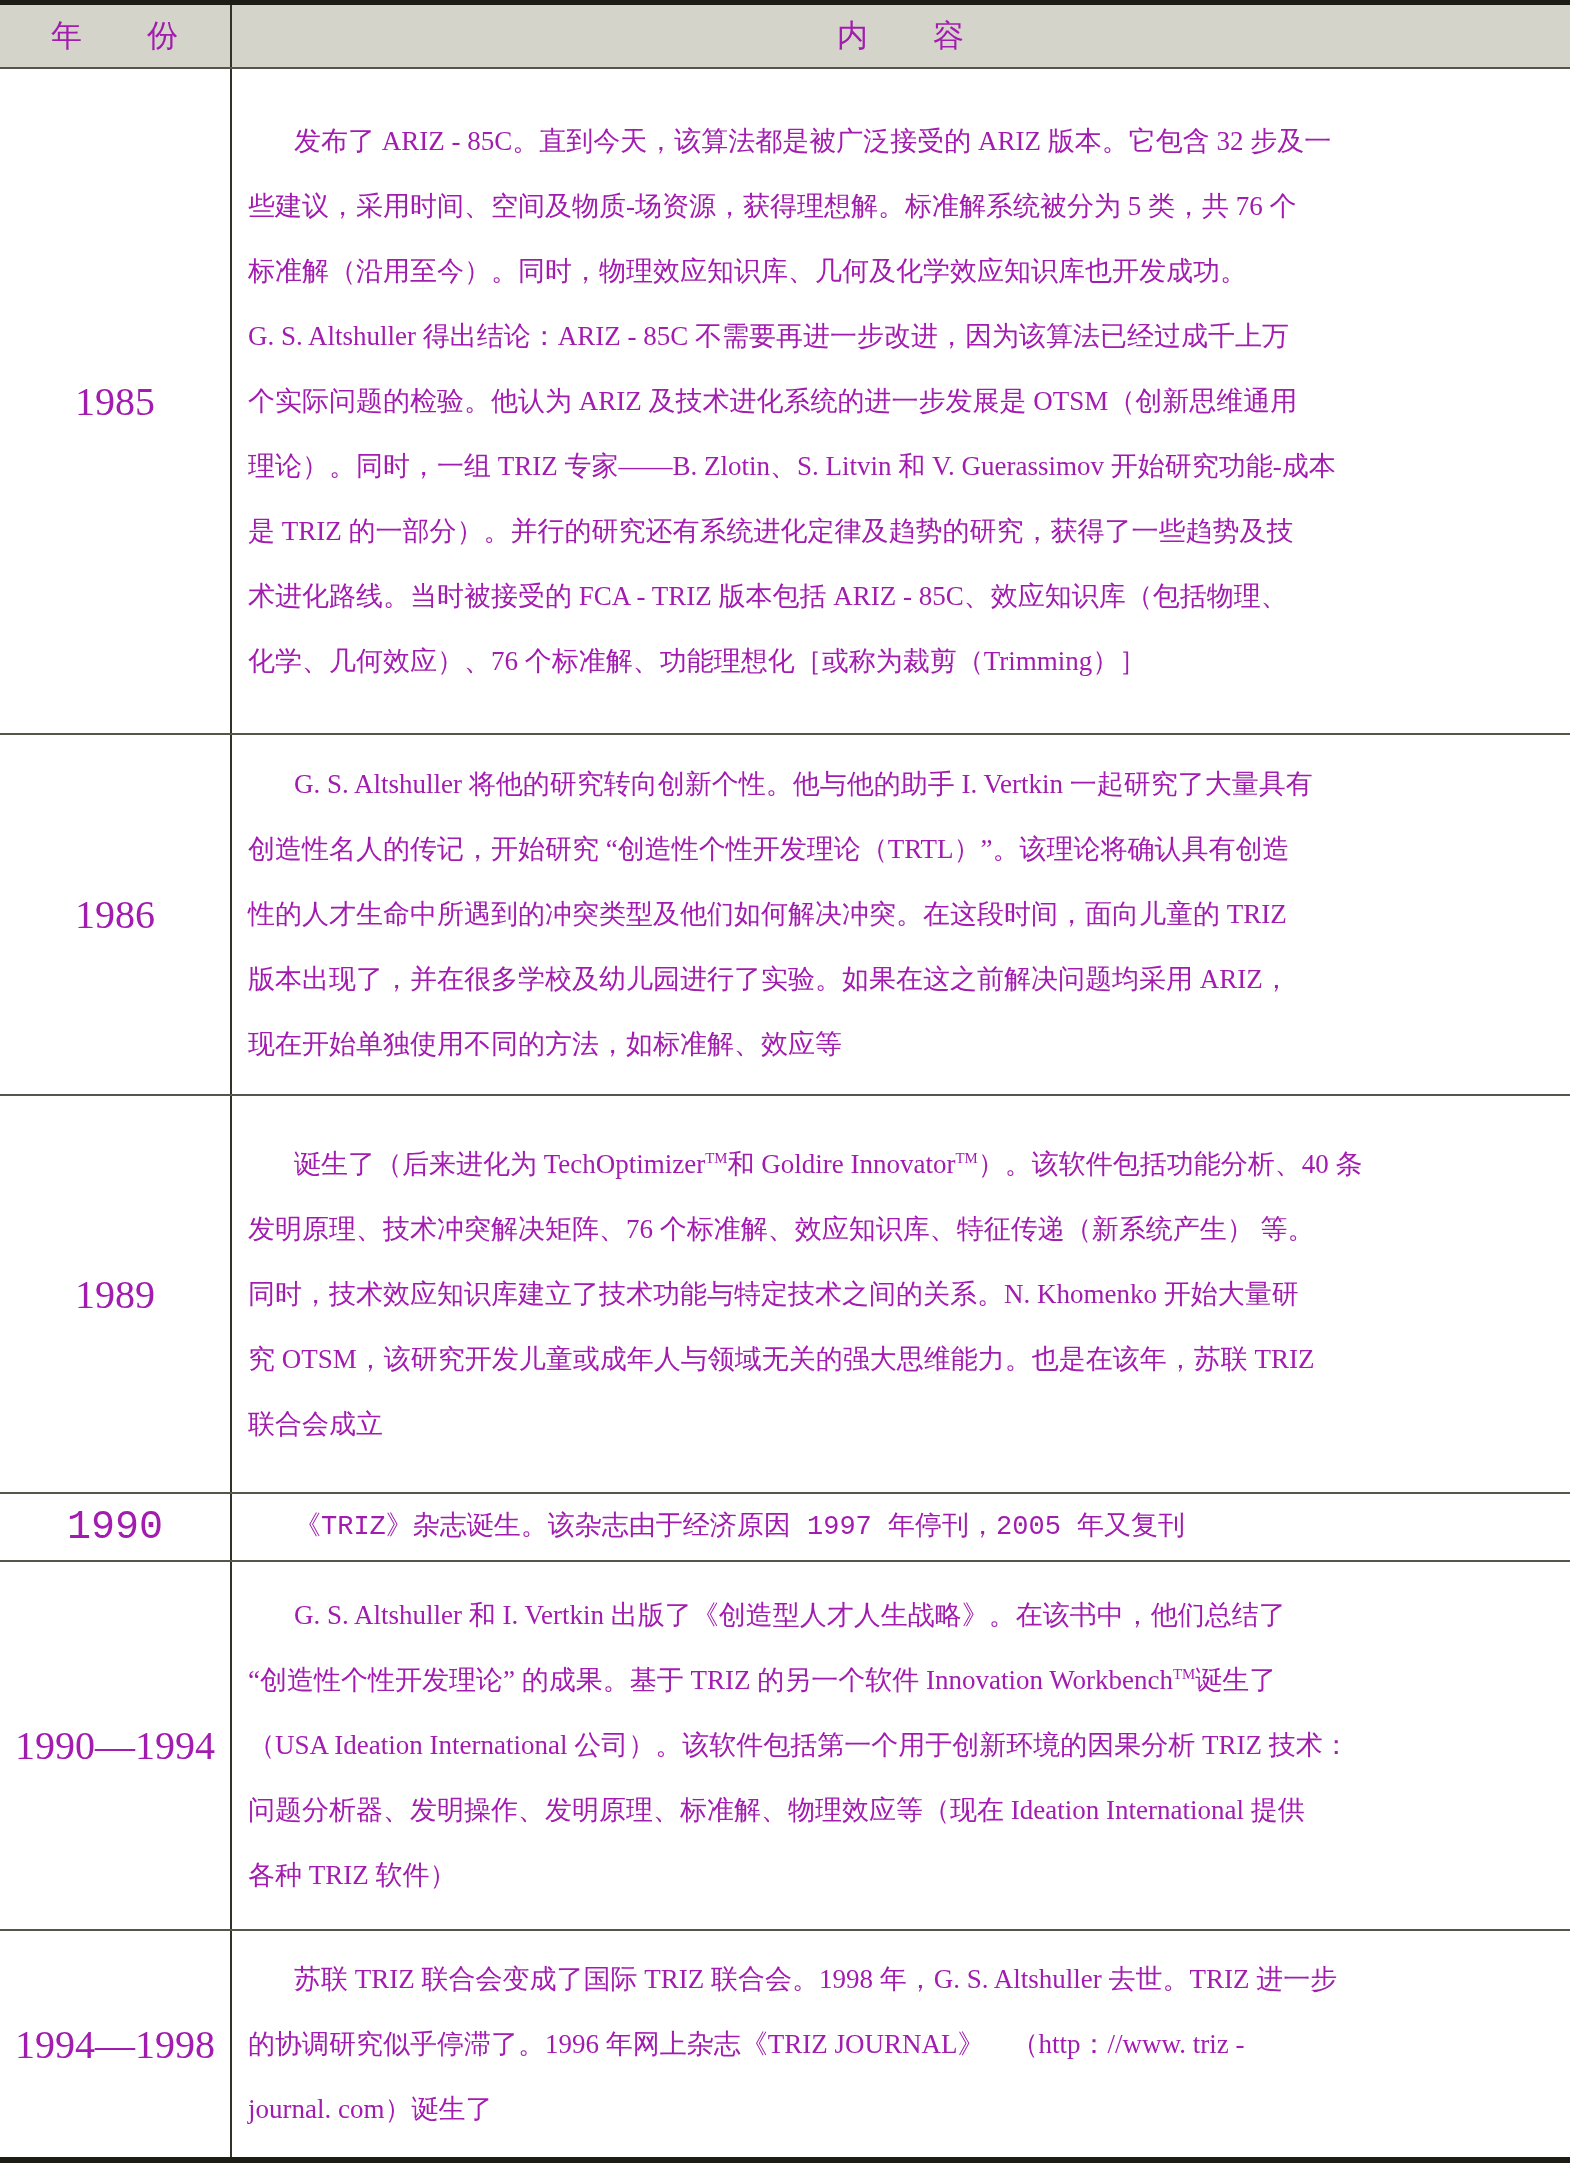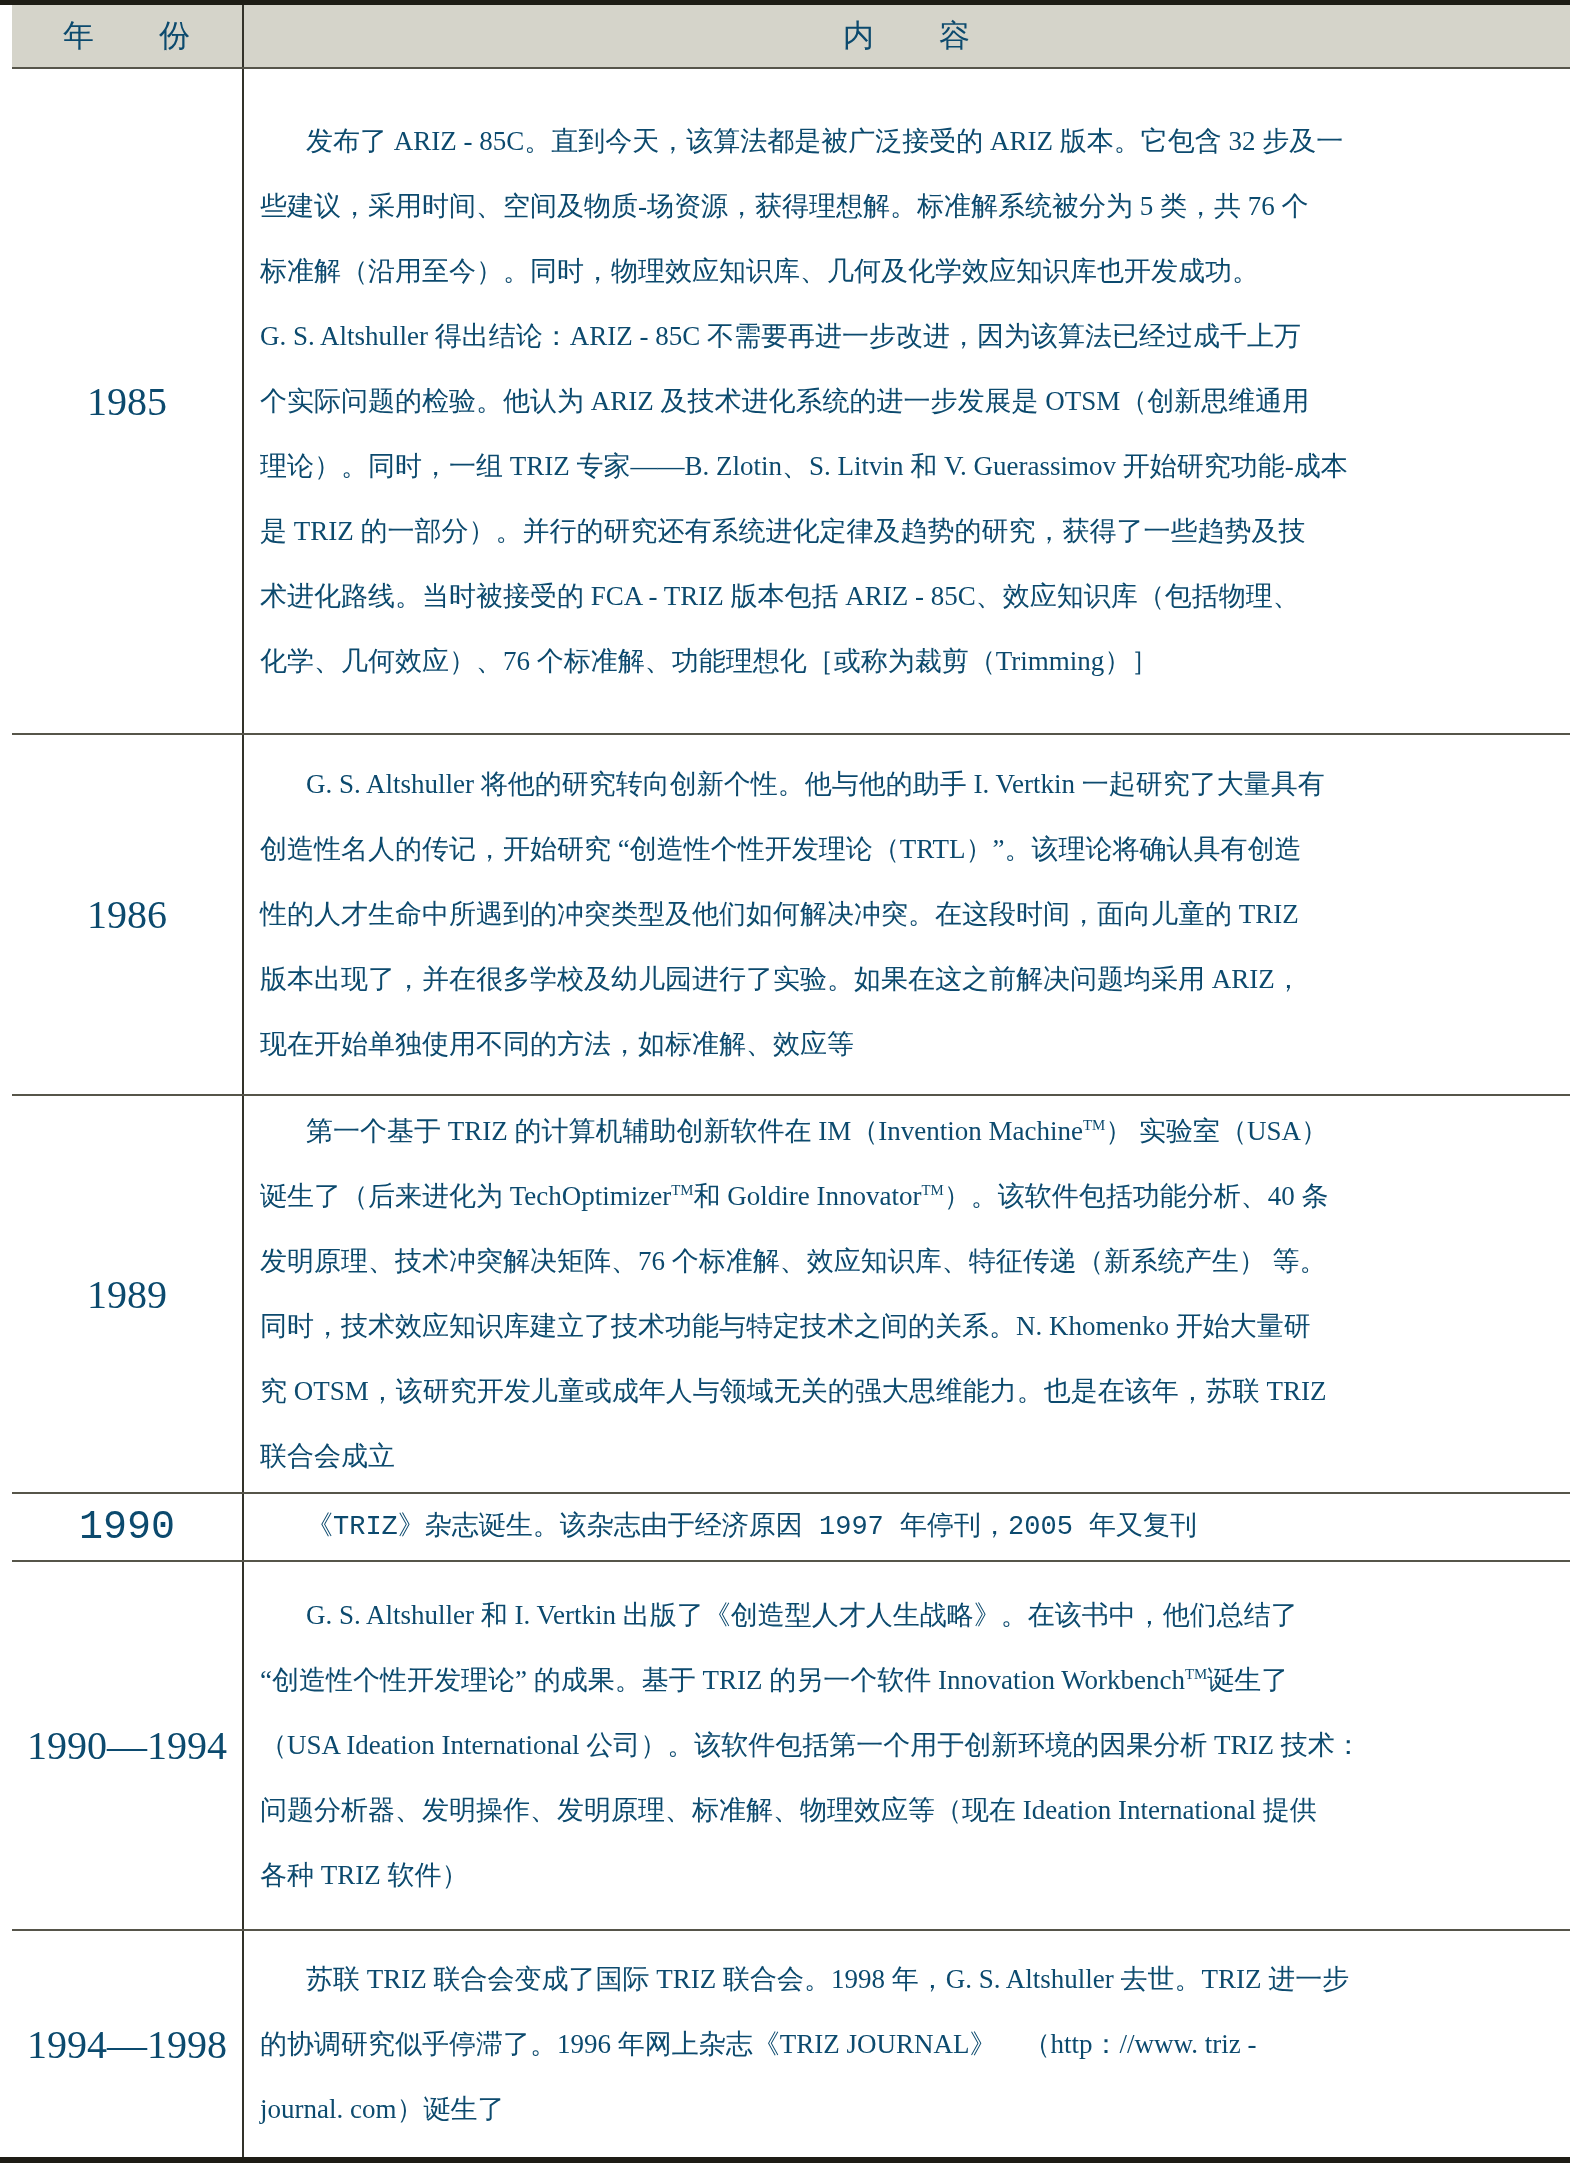--- a/index.html
+++ b/index.html
@@ -9,22 +9,21 @@
     font-family: "Liberation Serif", "DejaVu Serif", serif;
   }
   .doc-table {
     position: relative;
     width: 1570px;
     height: 2163px;
     box-sizing: border-box;
     border-top: 5px solid #1e1d15;
     border-bottom: 6px solid #1e1d15;
     background: #ffffff;
-    color: #0c4a6e;
-    padding-left: 12px;
+    color: #a21caf;
   }
   .trow {
     display: flex;
     box-sizing: border-box;
     width: 100%;
   }
   .trow.sep { border-top: 2px solid #56554a; }
   .header-row {
     height: 62px;
     background: #d5d4ca;
@@ -108,21 +107,20 @@
         <div class="text-line">创造性名人的传记，开始研究 “创造性个性开发理论（TRTL）”。该理论将确认具有创造</div>
         <div class="text-line">性的人才生命中所遇到的冲突类型及他们如何解决冲突。在这段时间，面向儿童的 TRIZ</div>
         <div class="text-line">版本出现了，并在很多学校及幼儿园进行了实验。如果在这之前解决问题均采用 ARIZ，</div>
         <div class="text-line">现在开始单独使用不同的方法，如标准解、效应等</div>
       </div>
   </div>
 
   <div class="trow sep r-1989">
     <div class="year-cell">1989</div>
     <div class="content-cell">
-        <div class="text-line">第一个基于 TRIZ 的计算机辅助创新软件在 IM（Invention Machine<sup>TM</sup>） 实验室（USA）</div>
         <div class="text-line">诞生了（后来进化为 TechOptimizer<sup>TM</sup>和 Goldire Innovator<sup>TM</sup>）。该软件包括功能分析、40 条</div>
         <div class="text-line">发明原理、技术冲突解决矩阵、76 个标准解、效应知识库、特征传递（新系统产生） 等。</div>
         <div class="text-line">同时，技术效应知识库建立了技术功能与特定技术之间的关系。N. Khomenko 开始大量研</div>
         <div class="text-line">究 OTSM，该研究开发儿童或成年人与领域无关的强大思维能力。也是在该年，苏联 TRIZ</div>
         <div class="text-line">联合会成立</div>
       </div>
   </div>
 
   <div class="trow sep r-1990">
     <div class="year-cell">1990</div>

